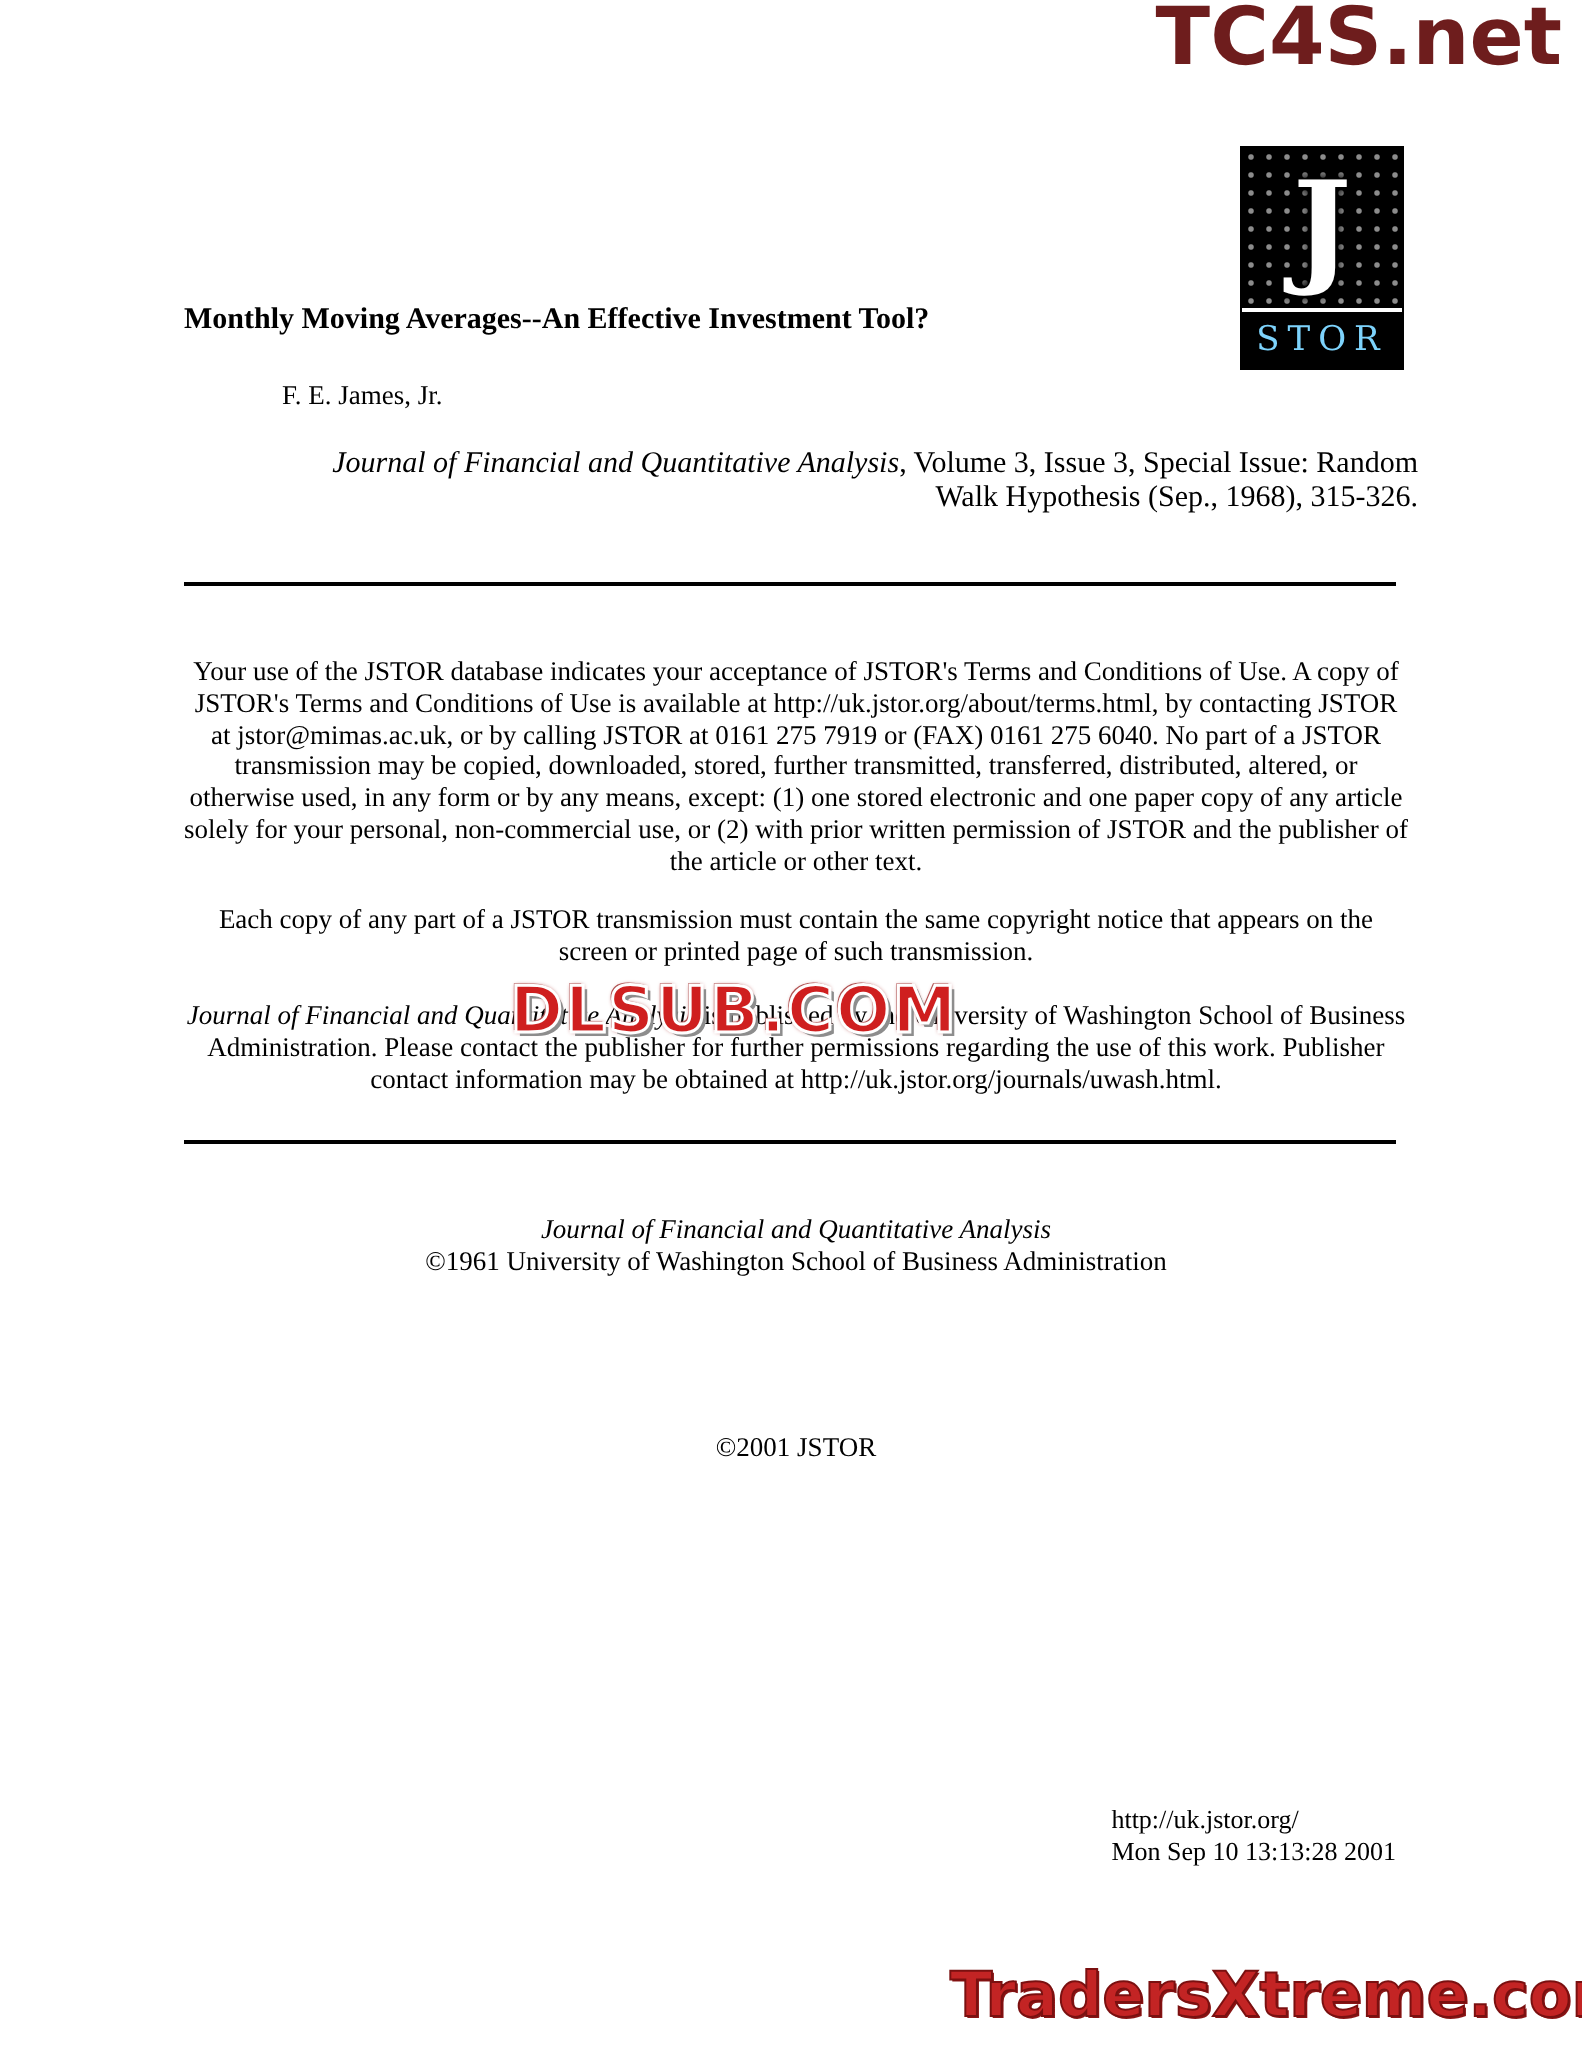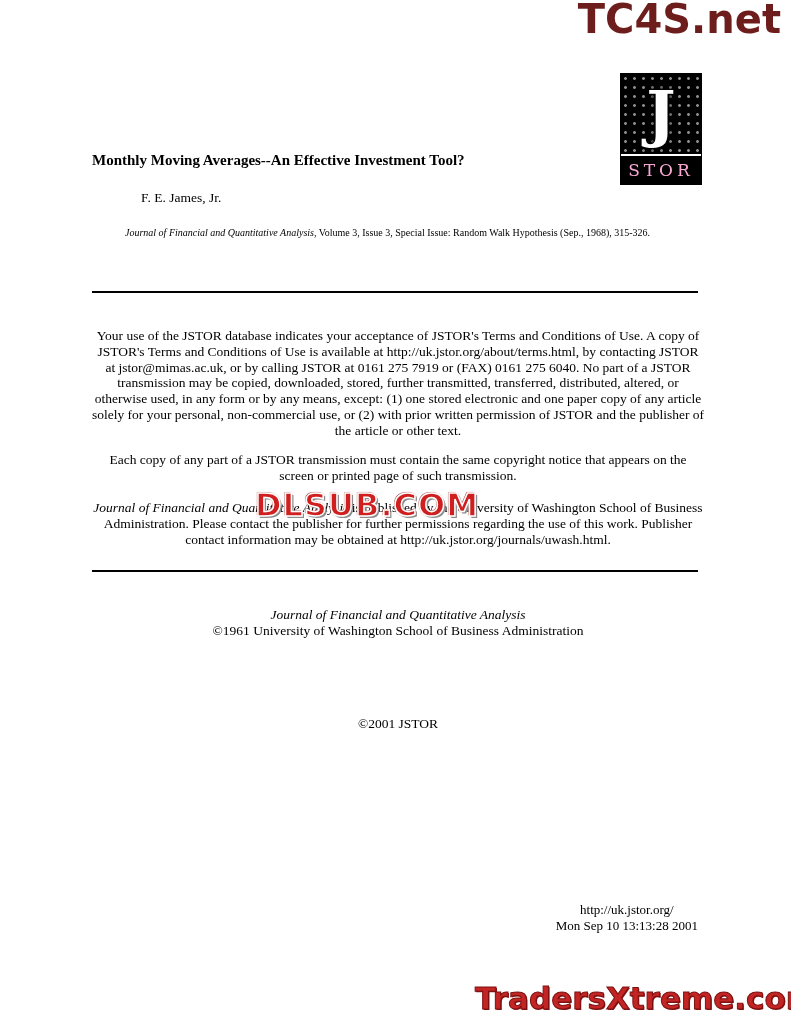--- a/index.html
+++ b/index.html
@@ -85,44 +85,45 @@
   }
   .logo-stor {
     width: 100%;
     height: 28px;
     display: flex;
     align-items: center;
     justify-content: center;
     font-family: "DejaVu Serif", serif;
     font-size: 17px;
     letter-spacing: 4px;
-    color: #f9a8d4;
+    color: #7dd3fc;
   }
 
   
   .title {
     position: absolute;
     left: 92px;
     top: 152px;
     font-size: 15px;
     font-weight: bold;
   }
   .author {
     position: absolute;
     left: 141px;
     top: 190px;
     font-size: 13.5px;
   }
   .citation {
     position: absolute;
-    left: 125px;
+    left: 149px;
     top: 224px;
     width: 560px;
-    font-size: 10px;
+    font-size: 15px;
     line-height: 17px;
+    text-align: right;
   }
   .italic { font-style: italic; }
 
   .rule {
     position: absolute;
     left: 92px;
     width: 606px;
     height: 2px;
     background: #000000;
   }
@@ -142,21 +143,21 @@
   .par-publisher { top: 500px; }
 
   .par-journal-copyright { top: 607px; line-height: 16px; }
   .par-trademark { top: 670px; }
   .par-jstor2001 { top: 716px; }
 
   .footer {
     position: absolute;
     right: 93px;
     top: 902px;
-    text-align: center;
+    text-align: left;
     font-size: 13px;
     line-height: 16px;
   }
 </style>
 </head>
 <body>
 
 <div class="page">
 
   <div class="wm-top">TC4S.net</div>

